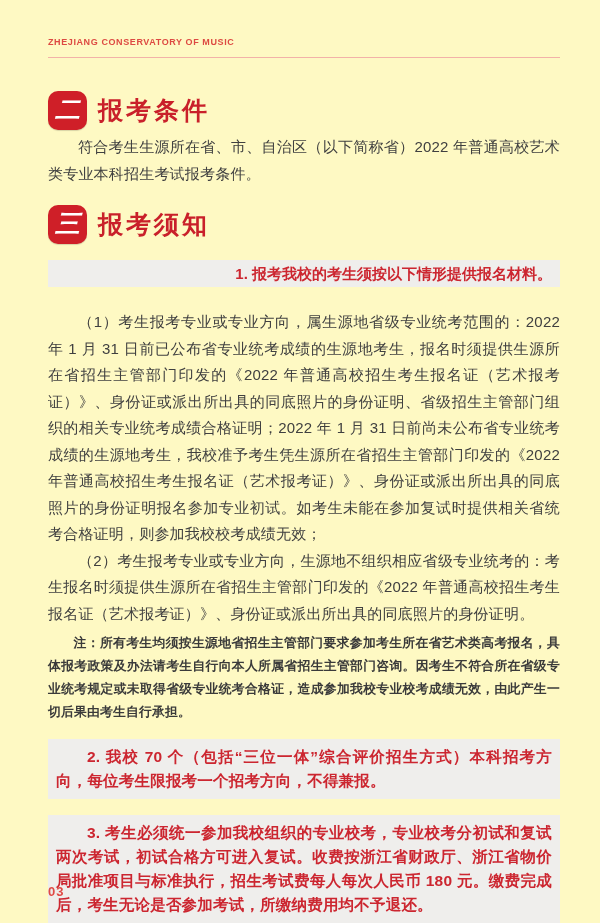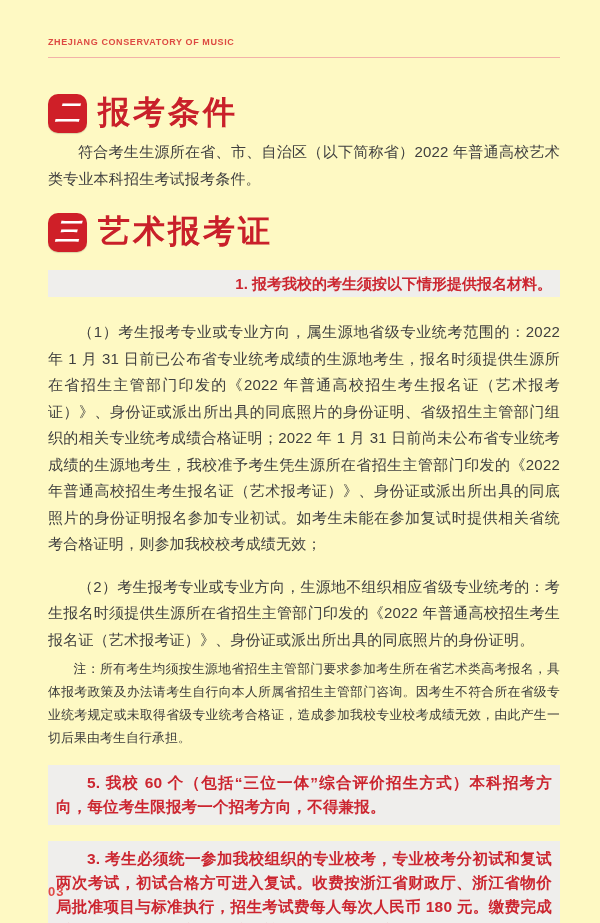--- a/index.html
+++ b/index.html
@@ -23,31 +23,31 @@
     display:flex; align-items:center; justify-content:center; flex:0 0 auto;
     box-shadow:0 1px 1px rgba(0,0,0,0.15);
   }
   .num-icon span {
     color:#ffffff; font-family:"Liberation Serif","DejaVu Serif",serif;
     font-size:25px; font-weight:bold; font-style:italic; line-height:1;
     transform:translateY(-1px);
   }
   .section-title {
     font-family:"Liberation Serif","DejaVu Serif",serif;
-    color:#c9202a; font-size:32px; font-weight:900; letter-spacing:3px;
+    color:#c9202a; font-size:25px; font-weight:900; letter-spacing:3px;
   }
   
   .para {
     margin-top:4px; font-size:15px; line-height:26.5px; color:#404040;
     text-align:justify; text-indent:2em; letter-spacing:0.2px;
   }
   .para.tight { margin-top:22px; }
   .note {
     margin-top:4px; font-size:12.8px; line-height:23px; color:#3a3a3a;
-    font-weight:normal; text-align:justify; text-indent:2em; letter-spacing:0.2px;
+    font-weight:bold; text-align:justify; text-indent:2em; letter-spacing:0.2px;
   }
   
   .hl-bar {
     margin-top:16px; background:#efeeec; color:#cc2630;
     font-size:15px; font-weight:bold; line-height:27px;
     padding:0 8px; text-indent:2em;text-align:right;
   }
   .hl-block {
     margin-top:16px; background:#efeeec; color:#cc2630;
     font-size:15.5px; font-weight:bold; line-height:24px;
@@ -74,30 +74,30 @@
     </div>
     <h1 class="section-title">报考条件</h1>
   </div>
 
   <p class="para">符合考生生源所在省、市、自治区（以下简称省）2022 年普通高校艺术类专业本科招生考试报考条件。</p>
 
   <div class="section-head second">
     <div class="num-icon">
       <span>三</span>
     </div>
-    <h1 class="section-title">艺术报考证</h1>
+    <h1 class="section-title">报考须知</h1>
   </div>
 
   <div class="hl-bar">1. 报考我校的考生须按以下情形提供报名材料。</div>
 
   <p class="para tight">（1）考生报考专业或专业方向，属生源地省级专业统考范围的：2022 年 1 月 31 日前已公布省专业统考成绩的生源地考生，报名时须提供生源所在省招生主管部门印发的《2022 年普通高校招生考生报名证（艺术报考证）》、身份证或派出所出具的同底照片的身份证明、省级招生主管部门组织的相关专业统考成绩合格证明；2022 年 1 月 31 日前尚未公布省专业统考成绩的生源地考生，我校准予考生凭生源所在省招生主管部门印发的《2022 年普通高校招生考生报名证（艺术报考证）》、身份证或派出所出具的同底照片的身份证明报名参加专业初试。如考生未能在参加复试时提供相关省统考合格证明，则参加我校校考成绩无效；</p>
 
-  <p class="para tight" style="margin-top:16px;">（2）考生报考专业或专业方向，生源地不组织相应省级专业统考的：考生报名时须提供生源所在省招生主管部门印发的《2022 年普通高校招生考生报名证（艺术报考证）》、身份证或派出所出具的同底照片的身份证明。</p>
+  <p class="para tight" style="margin-top:0;">（2）考生报考专业或专业方向，生源地不组织相应省级专业统考的：考生报名时须提供生源所在省招生主管部门印发的《2022 年普通高校招生考生报名证（艺术报考证）》、身份证或派出所出具的同底照片的身份证明。</p>
 
   <p class="note">注：所有考生均须按生源地省招生主管部门要求参加考生所在省艺术类高考报名，具体报考政策及办法请考生自行向本人所属省招生主管部门咨询。因考生不符合所在省级专业统考规定或未取得省级专业统考合格证，造成参加我校专业校考成绩无效，由此产生一切后果由考生自行承担。</p>
 
-  <div class="hl-block">5. 我校 60 个（包括“三位一体”综合评价招生方式）本科招考方向，每位考生限报考一个招考方向，不得兼报。</div>
+  <div class="hl-block">2. 我校 70 个（包括“三位一体”综合评价招生方式）本科招考方向，每位考生限报考一个招考方向，不得兼报。</div>
 
   <div class="hl-block">3. 考生必须统一参加我校组织的专业校考，专业校考分初试和复试两次考试，初试合格方可进入复试。收费按浙江省财政厅、浙江省物价局批准项目与标准执行，招生考试费每人每次人民币 180 元。缴费完成后，考生无论是否参加考试，所缴纳费用均不予退还。</div>
 
   <div class="page-num">03</div>
 
 </div>
 
 </body></html>

